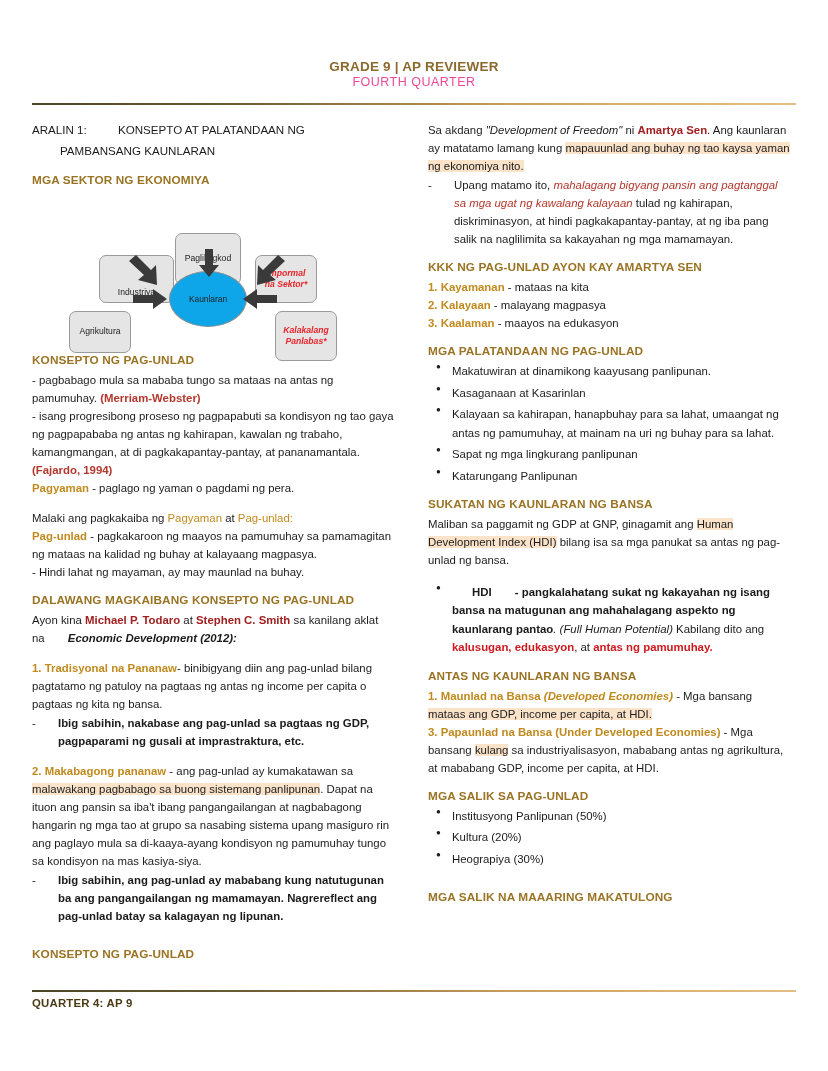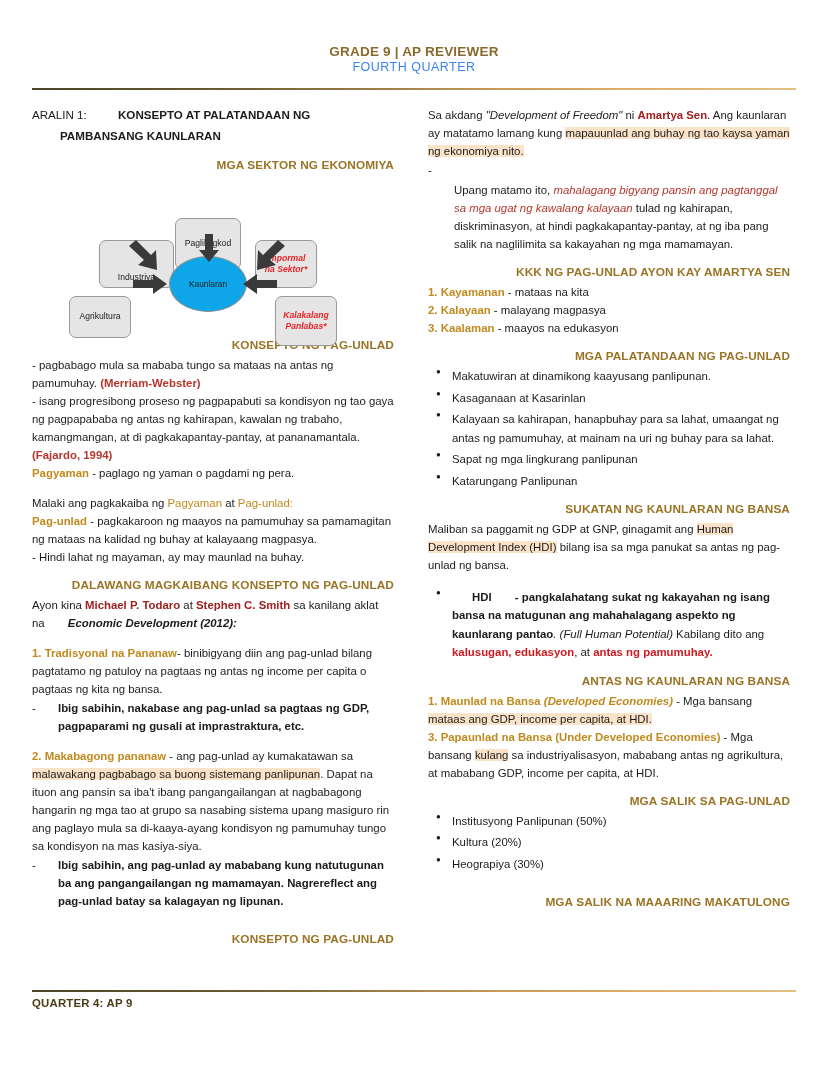--- a/index.html
+++ b/index.html
@@ -24,24 +24,25 @@
   
   .doc-header {
     padding-top: 44px;
     text-align: center;
   }
   .doc-title {
     font-size: 13.5px;
     font-weight: bold;
     color: #8a6a2f;
     letter-spacing: 0.2px;
+    margin-top: 15px;
   }
   .doc-subtitle {
     font-size: 12.5px;
-    color: #3b82f6;
+    color: #ec4899;
     letter-spacing: 0.5px;
     margin-top: 1px;
   }
   .rule {
     height: 2px;
     margin-top: 14px;
     background: linear-gradient(to right, #4a4526 0%, #6b5c33 26%, #c79c5c 62%, #d9ae6a 76%, #e2bf86 100%);
   }
 
   
@@ -51,24 +52,24 @@
     margin-top: 16px;
   }
   .col { width: 362px; }
 
   
   .lesson-line {
     font-size: 11.6px;
     line-height: 1.62;
     margin-bottom: 2px;
   }
-  .lesson-line b { font-weight: bold; padding-left: 28px; }
+  .lesson-line b { font-weight: normal; padding-left: 28px; }
 
   .section-head {
-    text-align: right;
+    text-align: left;
     font-size: 11.8px;
     font-weight: bold;
     color: #9a7424;
     letter-spacing: 0.1px;
     margin: 12px 0 4px;
   }
 
   p.body {
     font-size: 11.4px;
     line-height: 1.58;
@@ -88,21 +89,21 @@
 
   
   .dash-item {
     display: flex;
     font-size: 11.4px;
     line-height: 1.58;
     margin-top: 1px;
   }
   .dash-item .mk { width: 26px; flex: 0 0 26px; }
   .dash-item .tx { flex: 1; font-weight: bold; }
-  .dash-item.normal .tx { font-weight: normal; margin-top: 20px; }
+  .dash-item.normal .tx { font-weight: normal; }
 
   
   ul.dots { list-style: none; margin-top: 4px; }
   ul.dots li {
     position: relative;
     padding-left: 24px;
     font-size: 11.4px;
     line-height: 1.62;
     margin-bottom: 3px;
   }

